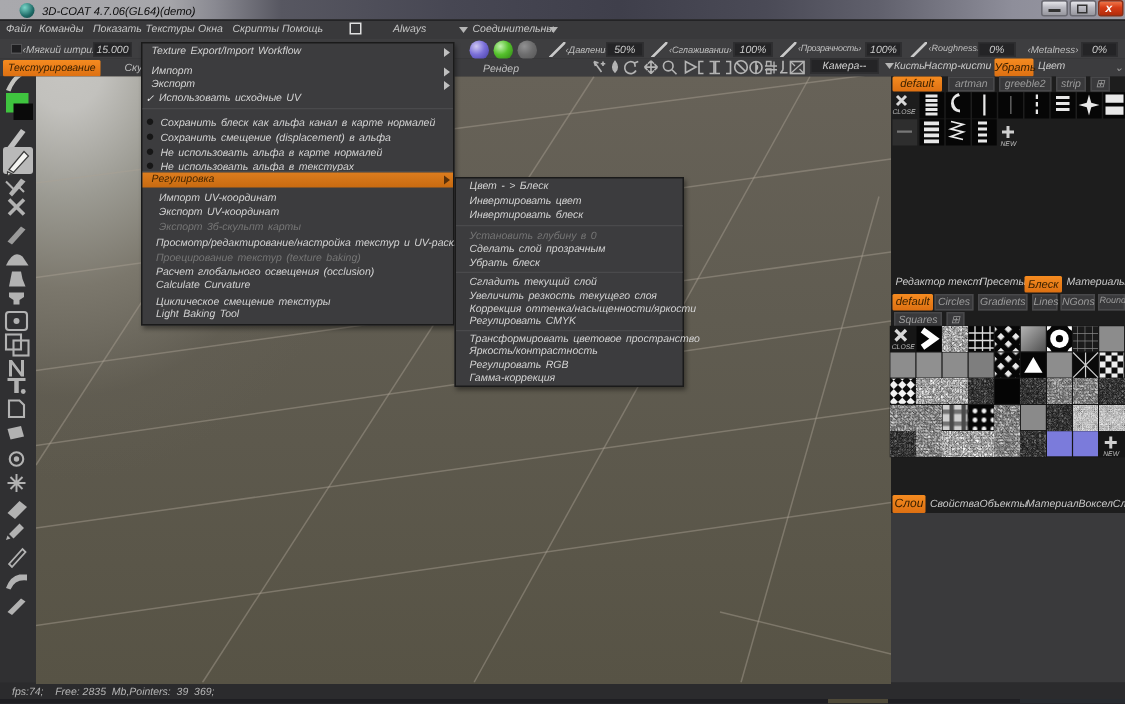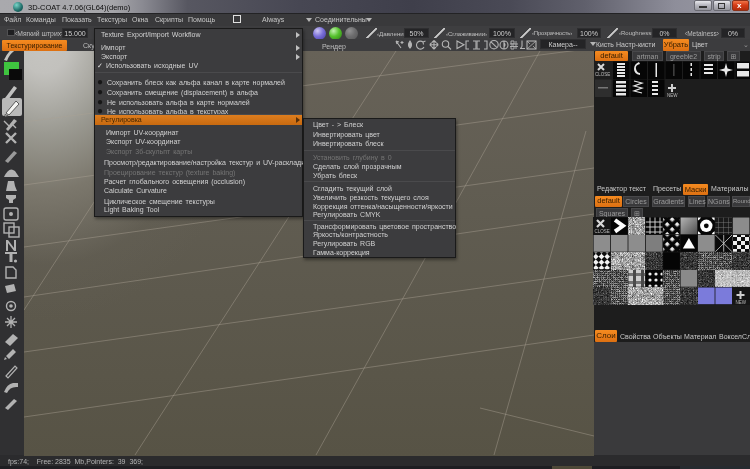--- a/index.html
+++ b/index.html
@@ -1,17 +1,17 @@
 <!DOCTYPE html>
 <html><head><meta charset="utf-8">
 <style>
 *{margin:0;padding:0;box-sizing:border-box;}
 html,body{width:750px;height:469px;overflow:hidden;background:#2b2b2d;font-family:"Liberation Sans",sans-serif;}
 .abs{position:absolute;}
-#page{position:relative;width:750px;height:469px;}
+#page{position:relative;width:750px;height:469px;font-style:italic;}
 
 #title{left:0;top:0;width:750px;height:13px;background:linear-gradient(90deg,#a9a9ad 0%,#a6a6aa 15%,#8a8a92 19%,#575761 25%,#474753 40%,#3f3f4b 55%,#4a4a56 68%,#60606c 78%,#8e8e9a 90%,#9a9aa4 100%);}
 .tbtn{top:0px;height:11px;border:1px solid #6a6a72;border-radius:2px;background:linear-gradient(180deg,#e8e8ec,#b8b8c0 45%,#98989f);}
 #close{background:linear-gradient(180deg,#f0764a,#d63c17 45%,#b22c0c);border-color:#8a3018;}
 
 #menubar{left:0;top:13px;width:750px;height:13px;background:#39393b;border-top:1px solid #232325;}
 .mi{top:15.5px;font-size:7px;color:#c6c6c6;white-space:nowrap;}
 
 #row2{left:0;top:26px;width:750px;height:13px;background:#3e3e40;}
 .lbl{top:29.5px;font-size:7px;color:#bebebe;white-space:nowrap;}
@@ -224,21 +224,21 @@
           <rect x="58" y="28" width="6" height="2"></rect>
           <rect x="58" y="32" width="6" height="2"></rect>
 </g>
 <path d="M78 23 L78 31 M74 27 L82 27" stroke="#cfcfcf" stroke-width="2"></path>
 <text x="73" y="36" font-size="4.5" fill="#bbb">NEW</text>
 </g>
     </svg>
 
 <div class="abs rtext" style="left:597px;top:185px;">Редактор текст</div>
 <div class="abs rtext" style="left:653px;top:185px;">Пресеты</div>
-<div class="abs tab-orange" style="left:683px;top:183.5px;width:25px;height:11px;font-size:7.5px;text-align:center;line-height:11px;">Маски</div>
+<div class="abs tab-orange" style="left:683px;top:183.5px;width:25px;height:11px;font-size:7.5px;text-align:center;line-height:11px;">Блеск</div>
 <div class="abs rtext" style="left:711px;top:185px;">Материалы</div>
 <div class="abs tab-orange" style="left:595px;top:196px;width:27px;height:10.5px;font-size:7.5px;text-align:center;line-height:10px;">default</div>
 <div class="abs gbox" style="left:623px;top:196px;width:26px;height:10.5px;line-height:9px;">Circles</div>
 <div class="abs gbox" style="left:652px;top:196px;width:33px;height:10.5px;line-height:9px;">Gradients</div>
 <div class="abs gbox" style="left:688px;top:196px;width:17px;height:10.5px;line-height:9px;">Lines</div>
 <div class="abs gbox" style="left:707px;top:196px;width:23px;height:10.5px;line-height:9px;">NGons</div>
 <div class="abs gbox" style="left:732px;top:196px;width:18px;height:10.5px;line-height:9px;font-size:6px;">Rounds</div>
 <div class="abs gbox" style="left:596px;top:208px;width:32px;height:10.5px;line-height:9px;">Squares</div>
 <div class="abs gbox" style="left:631px;top:208px;width:12px;height:10.5px;line-height:9px;">⊞</div>
 

